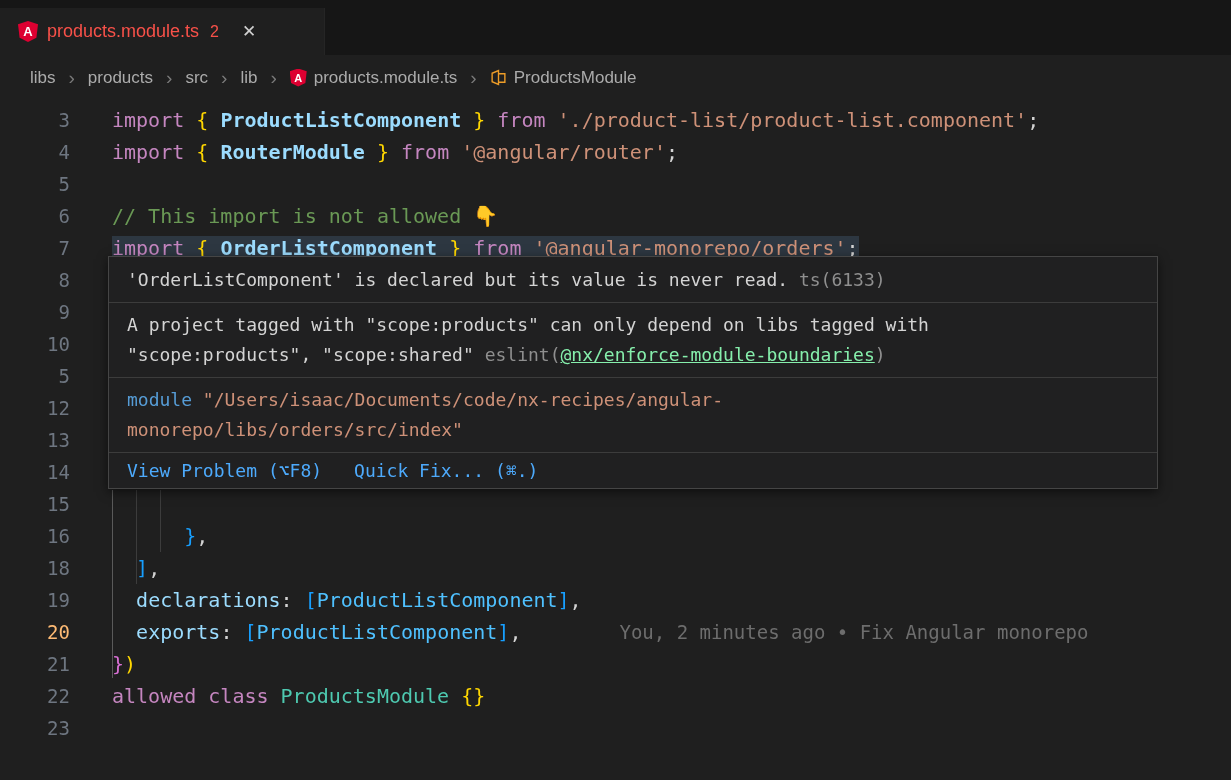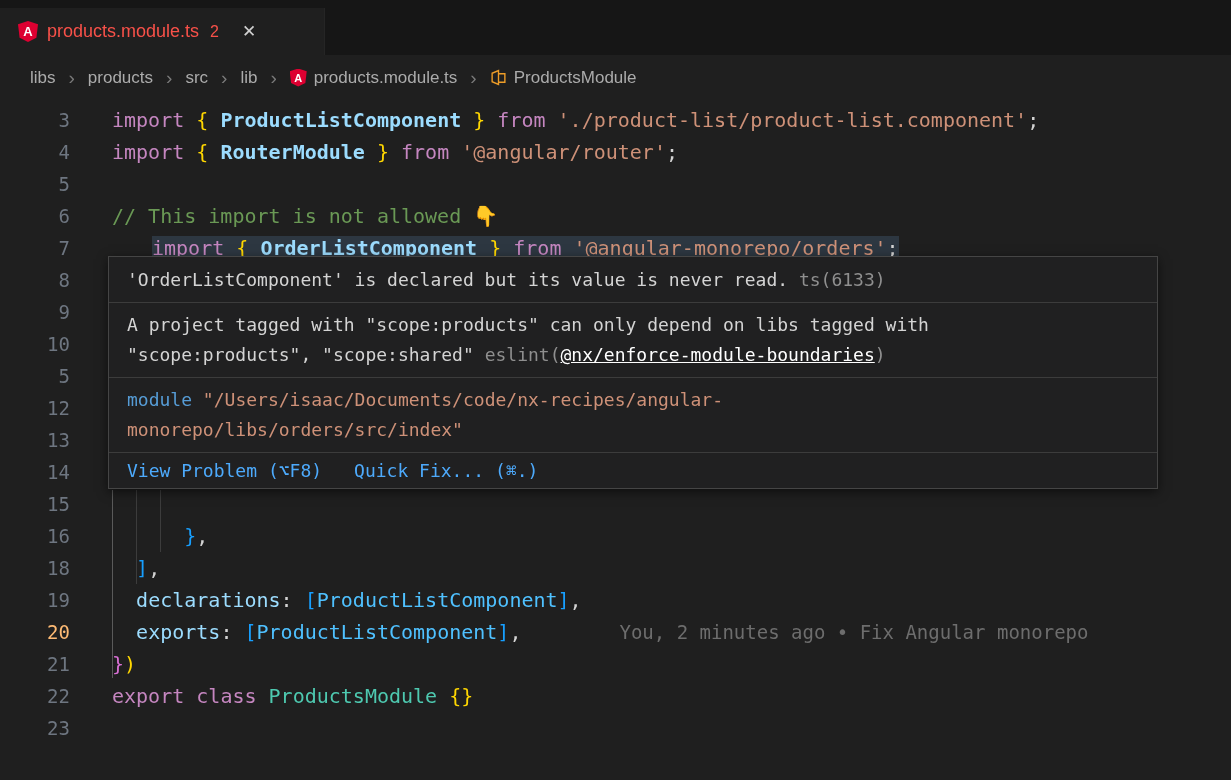--- a/index.html
+++ b/index.html
@@ -40,21 +40,21 @@
   .code-row{ display:flex; height:32px; line-height:32px; }
   .gutter{
     width:70px; flex:none; text-align:right; color:#6e7681; font-size:19px; cursor:pointer;
   }
   .gutter.active{ color:#fdba74; }
   .code-content{ margin-left:42px; white-space:pre; font-size:20px; color:#cccccc; }
   .blame{ color:#6d6d6d; margin-left:98px; font-size:19px; }
   .hl{ background:rgba(71,101,130,0.35); }
   .squiggle{
     text-decoration:underline wavy #f14c4c; text-decoration-thickness:1px;
-    text-underline-offset:6px; text-decoration-skip-ink:none;margin-left:40px;
+    text-underline-offset:6px; text-decoration-skip-ink:none;
   }
   
   .tk-kw{ color:#C586C0; }
   .tk-ident{ color:#9CDCFE; font-weight:700; }
   .tk-cls{ color:#4FC1FF; }
   .tk-cls2{ color:#4EC9B0; }
   .tk-prop{ color:#9CDCFE; }
   .tk-str{ color:#CE9178; }
   .tk-cmt{ color:#6A9955; }
   .tk-pun{ color:#d4d4d4; }
@@ -73,21 +73,21 @@
     box-shadow:0 3px 10px rgba(0,0,0,0.55);
     font-size:18px; color:#d4d4d4;
   }
   .hv-sec{ padding:9px 18px; line-height:27px; }
   .hv-sec.multi{ padding:7px 18px; line-height:30px; }
   .hv-div{ height:1px; background:#3c3c3c; }
   .hv-line{ display:block; white-space:pre; }
   .hv-dim{ color:#8f8f8f; }
   .hv-kw{ color:#569CD6; }
   .hv-str{ color:#CE9178; }
-  .hv-link{ color:#ffffff; text-decoration:underline; cursor:pointer;margin-top:32px; }
+  .hv-link{ color:#86efac; text-decoration:underline; cursor:pointer;margin-top:32px; }
   .hv-actions{ padding:4px 18px; line-height:27px; display:flex; gap:32px; }
   .hv-action{ color:#4daafc; cursor:pointer; }
 </style>
 </head>
 <body>
 
 <div class="screen">
 
   <div class="tabbar">
     <div class="tab">
@@ -189,21 +189,21 @@
         <div class="code-row">
           <div class="gutter active">20</div>
           <div class="code-content"><span class=""><span class="tk-ws">  </span><span class="tk-prop">exports</span><span class="tk-pun">: </span><span class="tk-b3">[</span><span class="tk-cls">ProductListComponent</span><span class="tk-b3">]</span><span class="tk-pun">,</span></span><span class="blame">You, 2 minutes ago • Fix Angular monorepo</span></div>
         </div>
         <div class="code-row">
           <div class="gutter">21</div>
           <div class="code-content"><span class=""><span class="tk-b2">}</span><span class="tk-b1">)</span></span></div>
         </div>
         <div class="code-row">
           <div class="gutter">22</div>
-          <div class="code-content"><span class=""><span class="tk-kw">export </span><span class="tk-kw">class </span><span class="tk-cls2">ProductsModule </span><span class="tk-b1">{}</span></span></div>
+          <div class="code-content"><span class=""><span class="tk-kw">allowed </span><span class="tk-kw">class </span><span class="tk-cls2">ProductsModule </span><span class="tk-b1">{}</span></span></div>
         </div>
         <div class="code-row">
           <div class="gutter">23</div>
           <div class="code-content"><span class=""></span></div>
         </div>
       </div>
   </div>
 
   <div class="iguide active" style="left:112px; top:490px; height:188px;"></div>
   <div class="iguide" style="left:136px; top:490px; height:94px;"></div>

